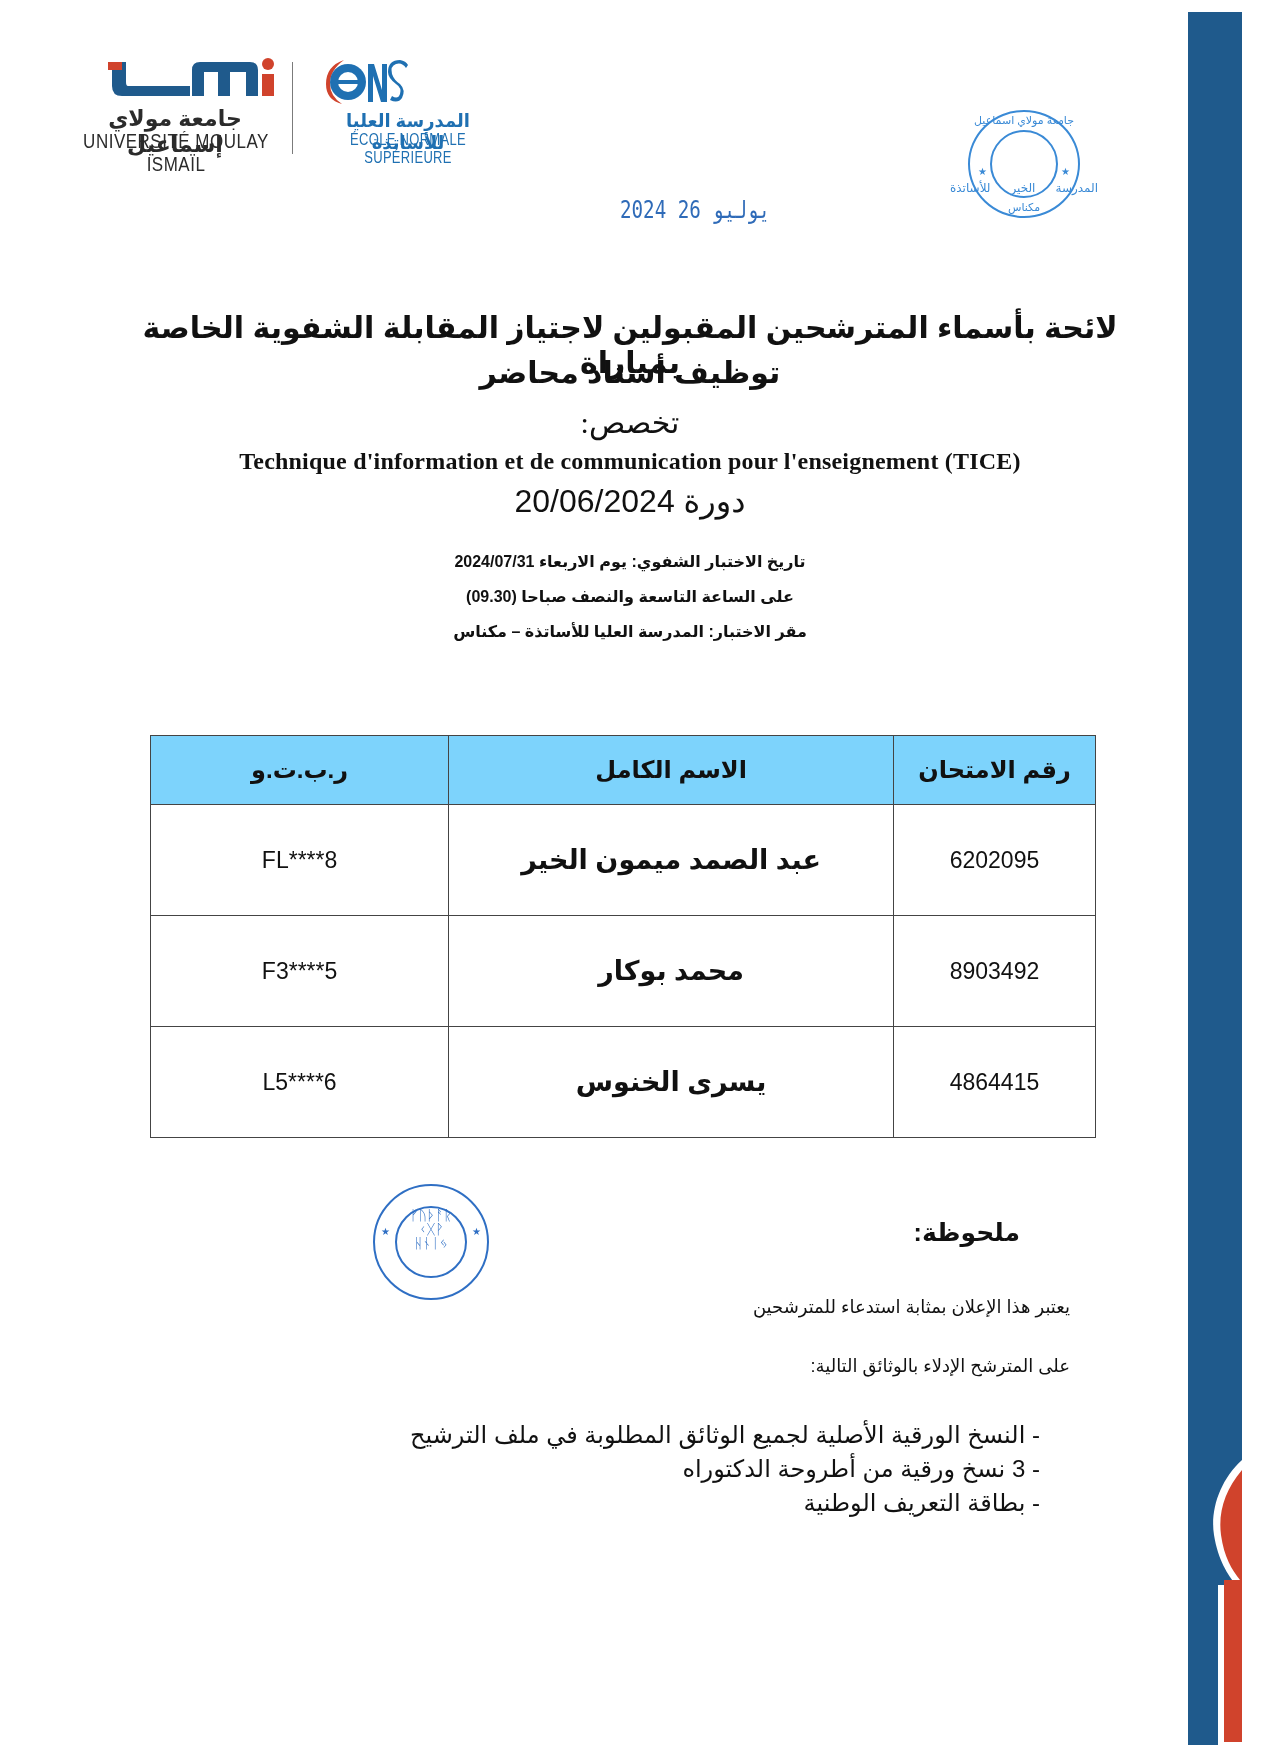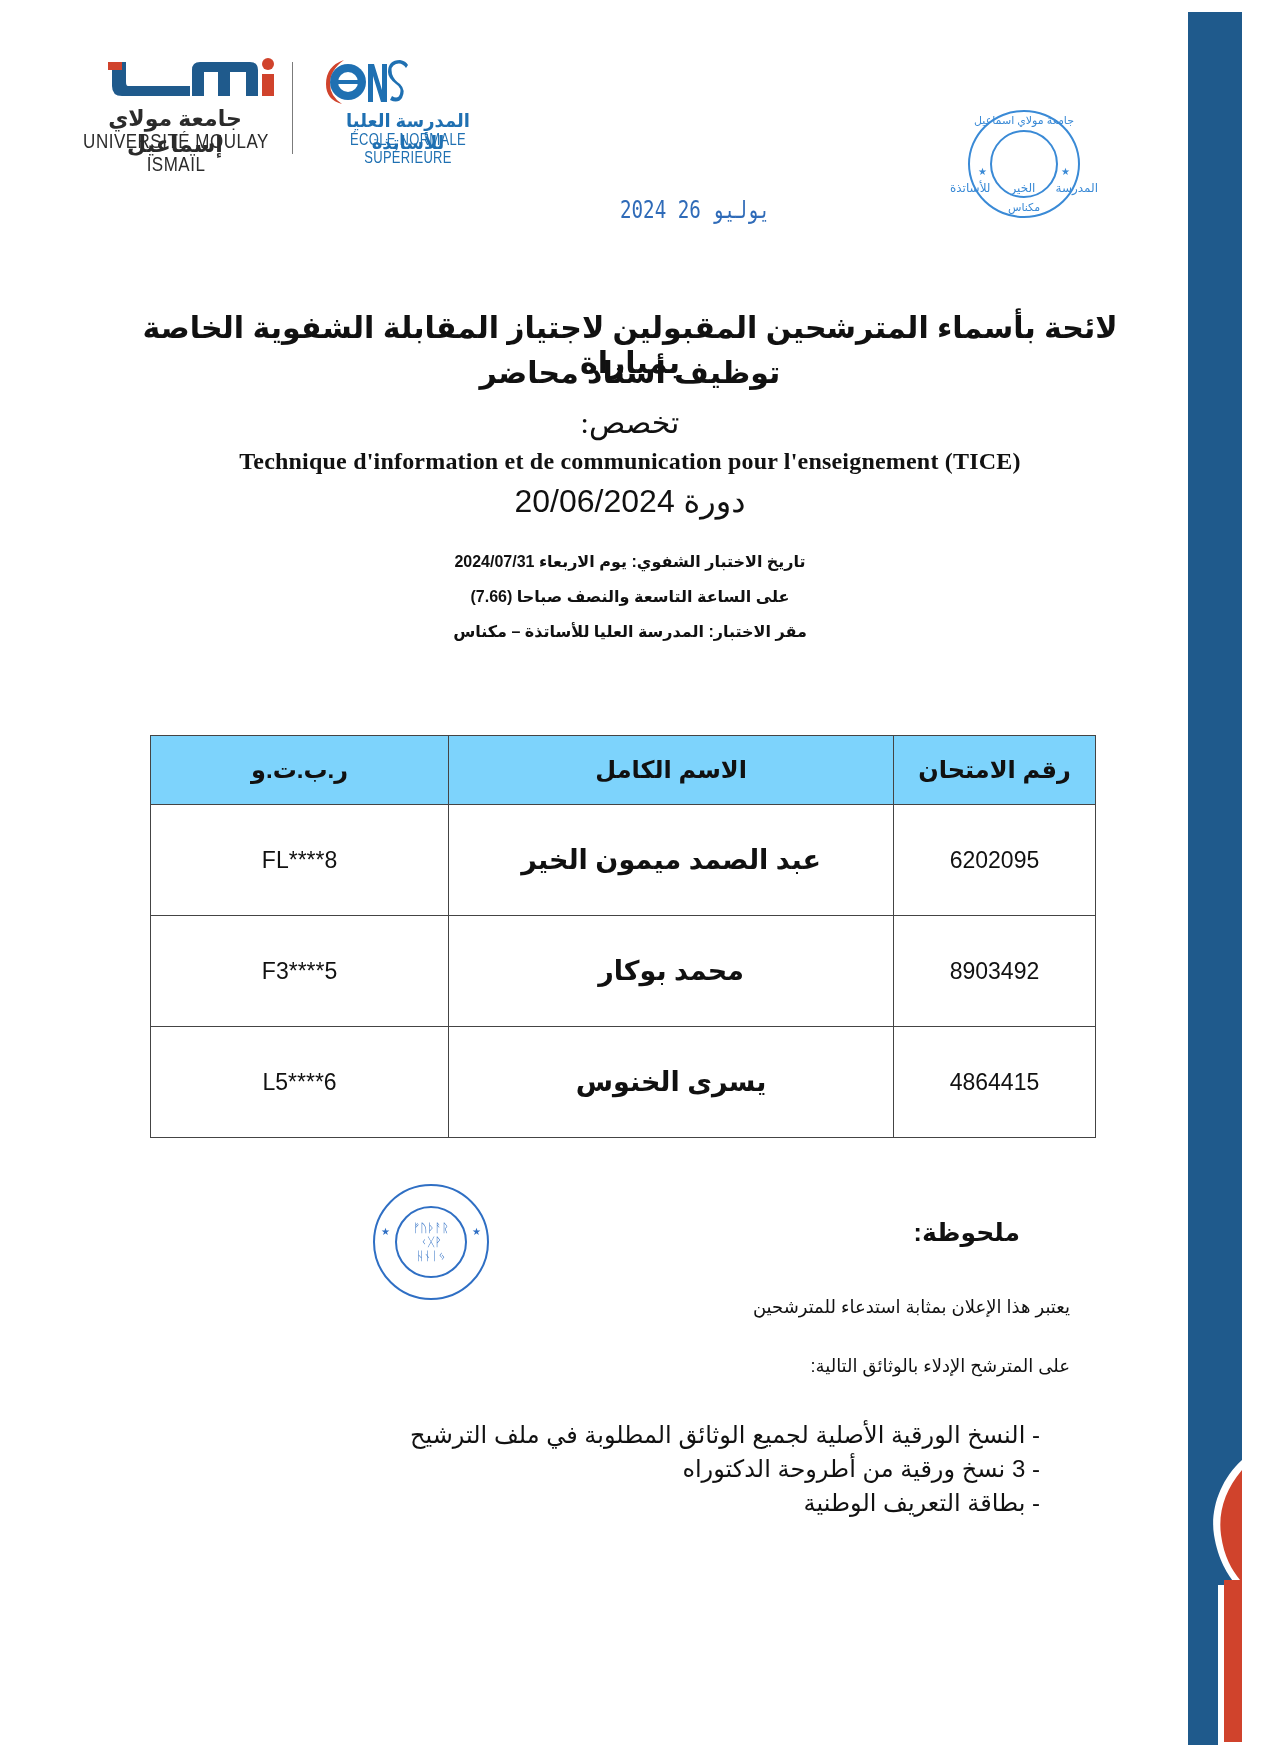--- a/index.html
+++ b/index.html
@@ -20,21 +20,21 @@
 
   
   .stamp { border:2px solid #3a8ad6; border-radius:50%; color:#3a8ad6; }
   .stamp-top { left:968px; top:110px; width:108px; height:104px; }
   .stamp-top .inner { position:absolute; left:20px; top:18px; width:64px; height:64px; border:2px solid #3a8ad6; border-radius:50%;
       display:flex; align-items:flex-end; justify-content:center; font-size:12px; line-height:15px; direction:rtl;gap:20px; }
   .stamp-top .ring-text { position:absolute; left:0; top:2px; width:100%; text-align:center; font-size:11px; direction:rtl; }
   .stamp-top .ring-bottom { position:absolute; left:0; bottom:2px; width:100%; text-align:center; font-size:11px; direction:rtl; }
   .stamp-bottom { left:373px; top:1184px; width:112px; height:112px; border-color:#2f6fc4; color:#2f6fc4; }
   .stamp-bottom .inner { position:absolute; left:20px; top:20px; width:68px; height:68px; border:2px solid #2f6fc4; border-radius:50%;
-      display:flex; flex-direction:column; align-items:center; justify-content:center; font-size:12px; line-height:14px; }
+      display:flex; flex-direction:column; align-items:center; font-size:14px; line-height:14px; }
   .star { position:absolute; font-size:10px; }
 
   
   .date-stamp { left:620px; top:196px; font-size:24px; color:#2f6bb8; font-family:"DejaVu Sans Mono",monospace; transform:scaleX(0.8); transform-origin:left; direction:ltr; white-space:nowrap; }
 
   
   .title { left:130px; width:1000px; text-align:center; direction:rtl; font-weight:bold; }
   .t1 { top:310px; font-size:30px; }
   .t2 { top:355px; font-size:30px; }
   .t3 { top:405px; font-size:30px; font-family:"Liberation Serif",serif; font-weight:normal; }
@@ -114,21 +114,21 @@
 
 <div class="abs date-stamp">2024 يوليو 26</div>
 
 <div class="abs title t1">لائحة بأسماء المترشحين المقبولين لاجتياز المقابلة الشفوية الخاصة بمباراة</div>
 <div class="abs title t2">توظيف أستاذ محاضر</div>
 <div class="abs title t3">تخصص:</div>
 <div class="abs title t4">Technique d'information et de communication pour l'enseignement (TICE)</div>
 <div class="abs title t5">دورة 20/06/2024</div>
 
 <div class="abs info i1">تاريخ الاختبار الشفوي: يوم الاربعاء 2024/07/31</div>
-<div class="abs info i2">على الساعة التاسعة والنصف صباحا (7.66)</div>
+<div class="abs info i2">على الساعة التاسعة والنصف صباحا (09.30)</div>
 <div class="abs info i3">مقر الاختبار: المدرسة العليا للأساتذة – مكناس</div>
 
 <table class="abs tbl">
   <thead>
     <tr>
       <th class="col-num">رقم الامتحان</th>
       <th class="col-name">الاسم الكامل</th>
       <th class="col-cin">ر.ب.ت.و</th>
     </tr>
   </thead>

